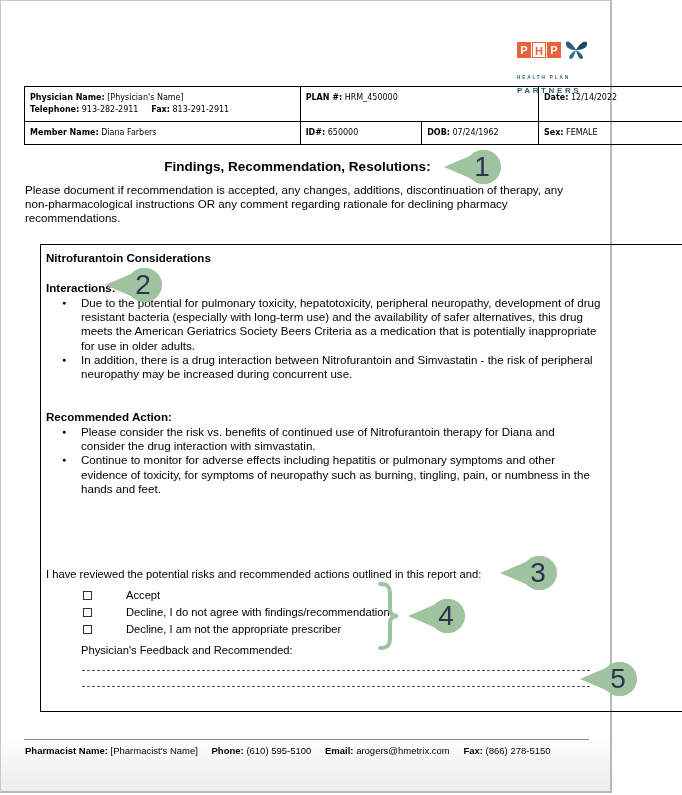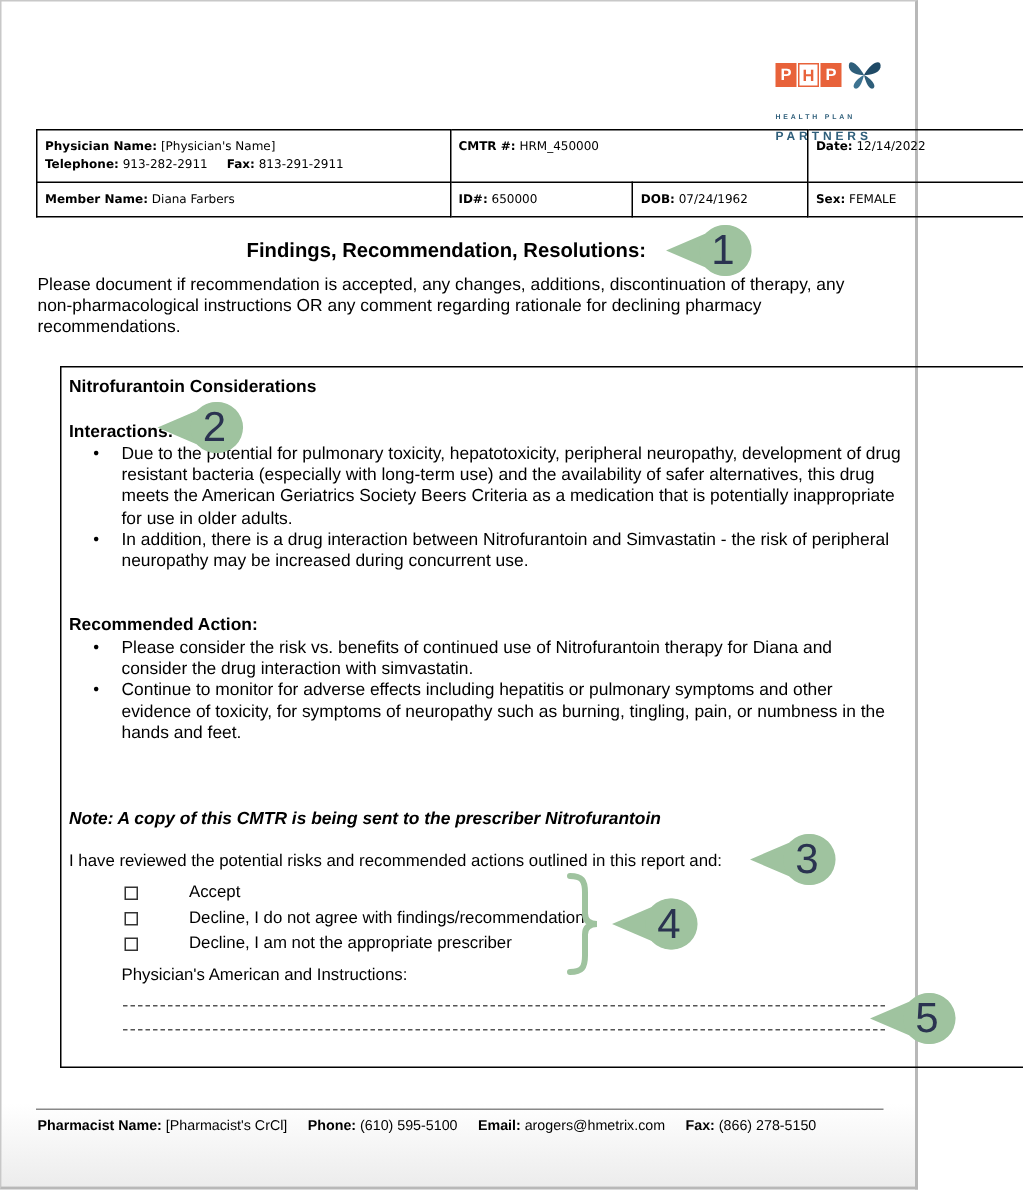--- a/index.html
+++ b/index.html
@@ -73,21 +73,21 @@
       <td style="width:218px">
         <b>Physician Name:</b>
         <span>[Physician's Name]</span><br>
         <b>Telephone:</b>
         <span>913-282-2911</span>
         &nbsp;&nbsp;&nbsp;
         <b>Fax:</b>
         <span>813-291-2911</span>
       </td>
       <td colspan="2">
-        <b>CMTR #:</b>
+        <b>PLAN #:</b>
         <span>HRM_450000</span>
       </td>
       <td style="width:112px">
         <b>Date:</b>
         <span>12/14/2022</span>
       </td>
     </tr>
     <tr>
       <td>
         <b>Member Name:</b>
@@ -117,45 +117,44 @@
     <div class="t" style="top:36px">Interactions:</div>
     <ul style="top:51px">
       <li>Due to the potential for pulmonary toxicity, hepatotoxicity, peripheral neuropathy, development of drug resistant bacteria (especially with long-term use) and the availability of safer alternatives, this drug meets the American Geriatrics Society Beers Criteria as a medication that is potentially inappropriate for use in older adults.</li>
       <li>In addition, there is a drug interaction between Nitrofurantoin and Simvastatin - the risk of peripheral neuropathy may be increased during concurrent use.</li>
     </ul>
     <div class="t" style="top:165px">Recommended Action:</div>
     <ul style="top:180px">
       <li>Please consider the risk vs. benefits of continued use of Nitrofurantoin therapy for Diana and consider the drug interaction with simvastatin.</li>
       <li>Continue to monitor for adverse effects including hepatitis or pulmonary symptoms and other evidence of toxicity, for symptoms of neuropathy such as burning, tingling, pain, or numbness in the hands and feet.</li>
     </ul>
-    <div class="note">Note: A copy of this CMTR is being sent to the prescriber Nitrofurantoin</div>
     <div class="review">I have reviewed the potential risks and recommended actions outlined in this report and:</div>
 
     <div class="chk" style="top:343px">
       <span class="cb"></span>
       <span>Accept</span>
     </div>
     <div class="chk" style="top:360px">
       <span class="cb"></span>
       <span>Decline, I do not agree with findings/recommendation</span>
     </div>
     <div class="chk" style="top:377px">
       <span class="cb"></span>
       <span>Decline, I am not the appropriate prescriber</span>
     </div>
 
-    <div class="fb">Physician's American and Instructions:</div>
+    <div class="fb">Physician's Feedback and Recommended:</div>
     <div class="line" style="top:425px"></div>
     <div class="line" style="top:441px"></div>
   </div>
 
   <div class="footer-rule"></div>
   <div class="footer">
     <b>Pharmacist Name:</b>
-    <span>[Pharmacist's CrCl]</span><span class="gap"></span>
+    <span>[Pharmacist's Name]</span><span class="gap"></span>
     <b>Phone:</b>
     <span>(610) 595-5100</span><span class="gap"></span>
     <b>Email:</b>
     <span>arogers@hmetrix.com</span><span class="gap"></span>
     <b>Fax:</b>
     <span>(866) 278-5150</span>
   </div>
 </div>
 
 <div class="callout" style="left:442px; top:149px">

